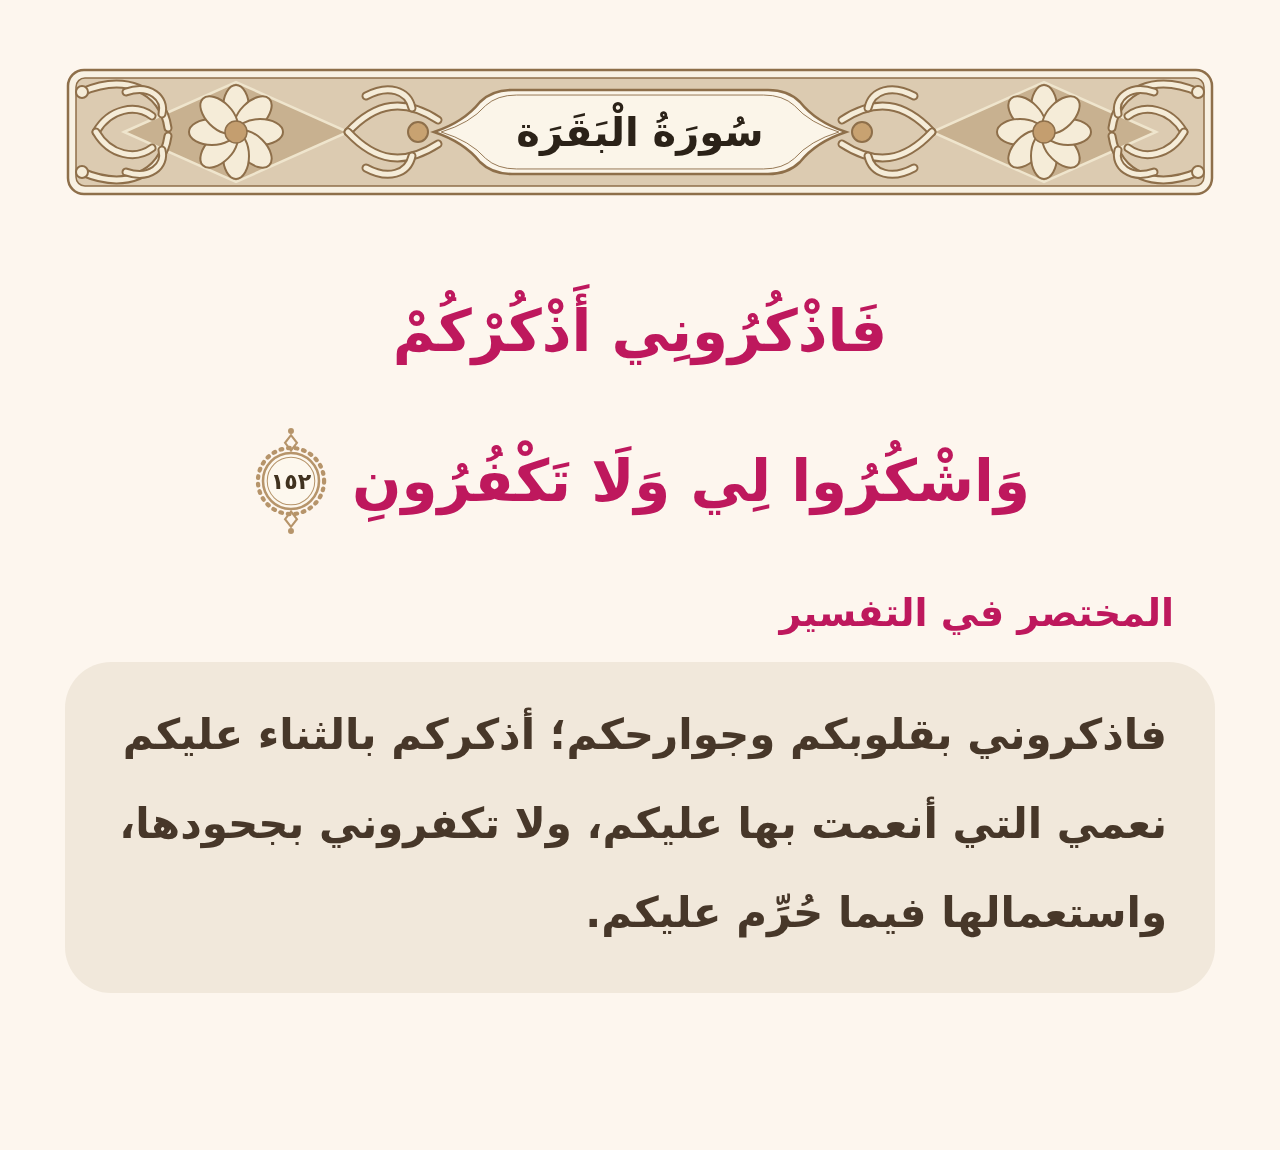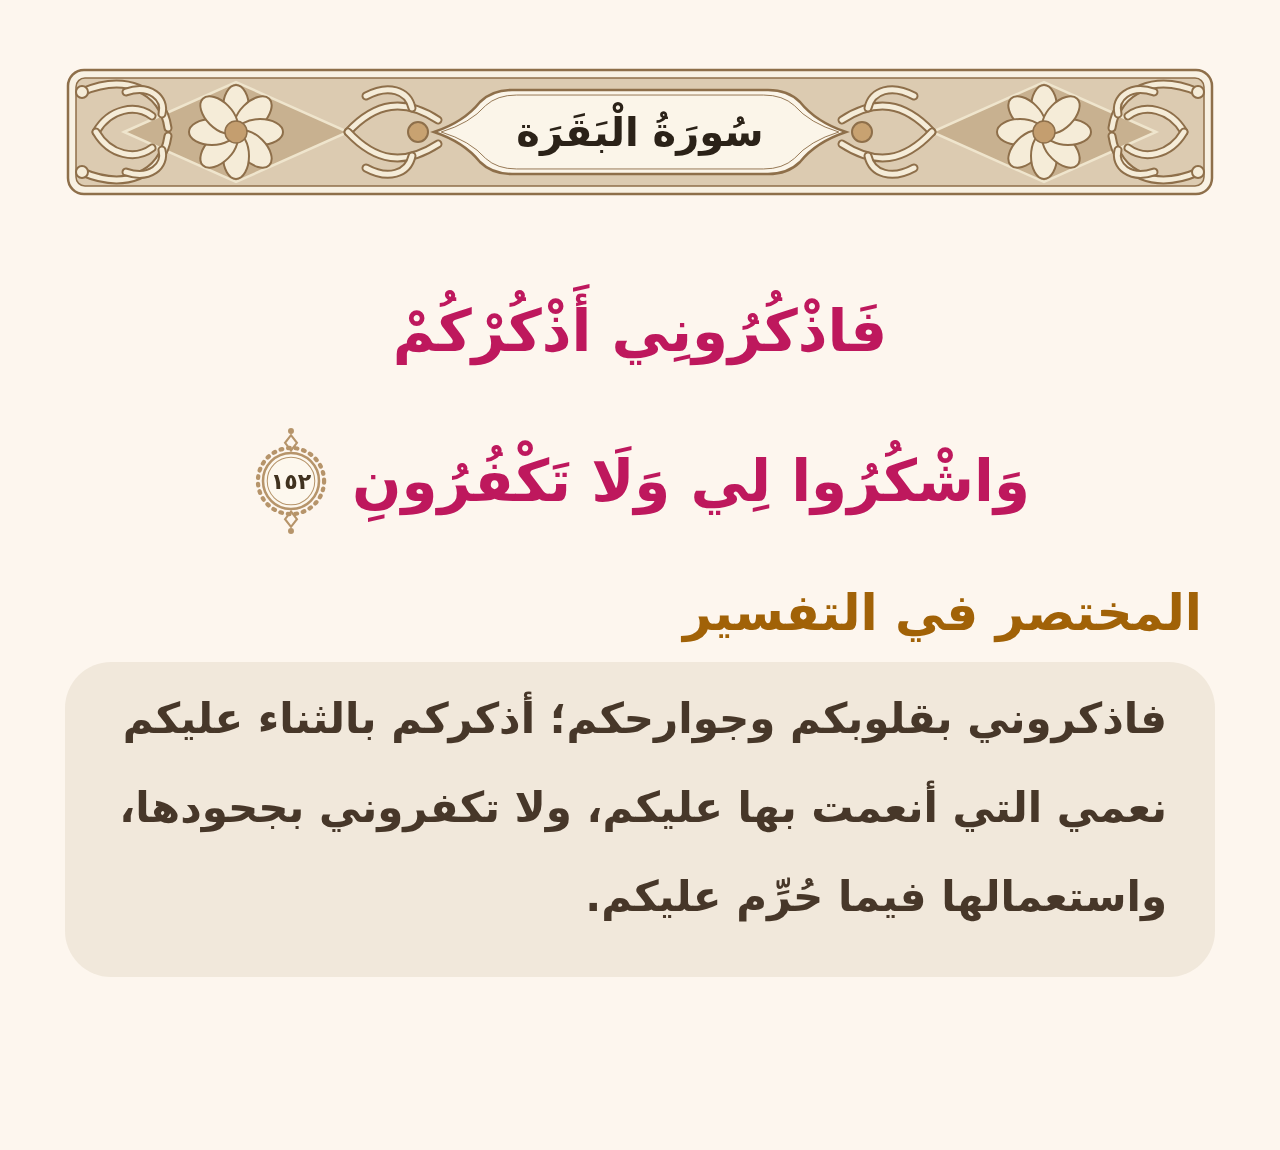--- a/index.html
+++ b/index.html
@@ -30,30 +30,30 @@
     direction:rtl;
     justify-content:center;
     align-items:center;
     gap:20px;
     height:150px;
   }
   .ayah-medallion{width:82px;height:112px;flex:0 0 auto;}
   .tafsir-label{
     direction:rtl;
     text-align:right;
-    margin:28px 78px 0 0;
-    font-size:50px;
+    margin:28px 106px 0 0;
+    font-size:38px;
     font-weight:bold;
     line-height:58px;
-    color:#a16207;
+    color:#be185d;
   }
   .tafsir-box{
     width:1054px;
     margin:20px auto 0 auto;
-    padding:12px 48px 36px 48px;
+    padding:28px 48px 36px 48px;
     background:#f1e8db;
     border-radius:46px;
     direction:rtl;
   }
   .tafsir-line{
     font-size:42px;
     font-weight:bold;
     line-height:89px;
     color:#473729;
     text-align:right;

